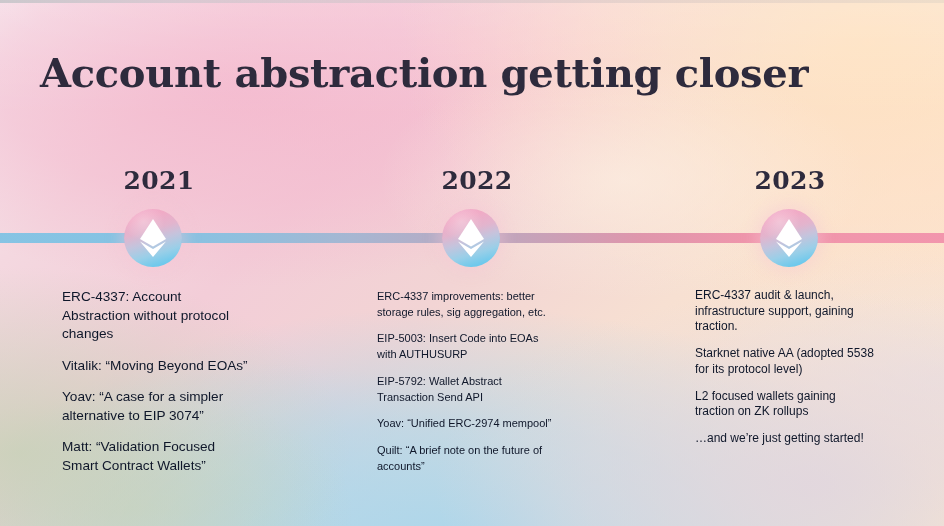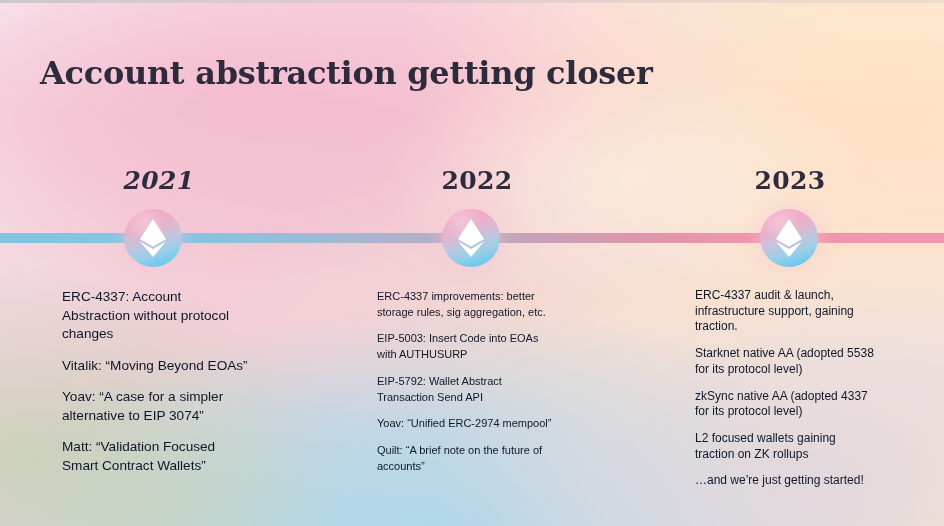--- a/index.html
+++ b/index.html
@@ -85,21 +85,21 @@
   }
 
   
   #title {
     position: absolute;
     left: 40px;
     top: 51px;
     margin: 0;
     font-family: "DejaVu Serif", "Liberation Serif", serif;
     font-weight: bold;
-    font-size: 32px;
+    font-size: 40px;
     line-height: 44px;
     letter-spacing: -0.3px;
     color: #2e2b3d;
     white-space: nowrap;
   }
 
   
   #timeline-line {
     position: absolute;
     left: 0;
@@ -134,21 +134,21 @@
     top: 166px;
     width: 100%;
     text-align: center;
     font-family: "DejaVu Serif", "Liberation Serif", serif;
     font-weight: bold;
     font-size: 25px;
     line-height: 30px;
     letter-spacing: 0.3px;
     color: #2e2b3d;
   }
-  #col-0 .year { padding-right: 164px; font-style: italic; }
+  #col-0 .year { padding-right: 164px; }
   #col-1 .year { padding-right: 12px; }
   #col-2 .year { padding-right: 0px; }
 
   .marker {
     position: absolute;
     top: 209px;
     width: 58px;
     height: 58px;
     border-radius: 50%;
     background:
@@ -273,19 +273,18 @@
     <div class="marker">
       <svg class="eth-logo" viewBox="0 0 30 40">
         <polygon points="15,1 28,21 15,28.5 2,21" fill="#ffffff"></polygon>
         <polygon points="15,31 28,23.5 15,39 2,23.5" fill="#ffffff"></polygon>
       </svg>
     </div>
 
     <div class="entries">
       <p class="entry">ERC-4337 audit &amp; launch, infrastructure support, gaining traction.</p>
       <p class="entry">Starknet native AA (adopted 5538 for its protocol level)</p>
-      <p class="entry">zkSync native AA (adopted 4337 for its protocol level)</p>
       <p class="entry">L2 focused wallets gaining traction on ZK rollups</p>
       <p class="entry">…and we’re just getting started!</p>
     </div>
   </div>
 
 </div>
 
 </body></html>

